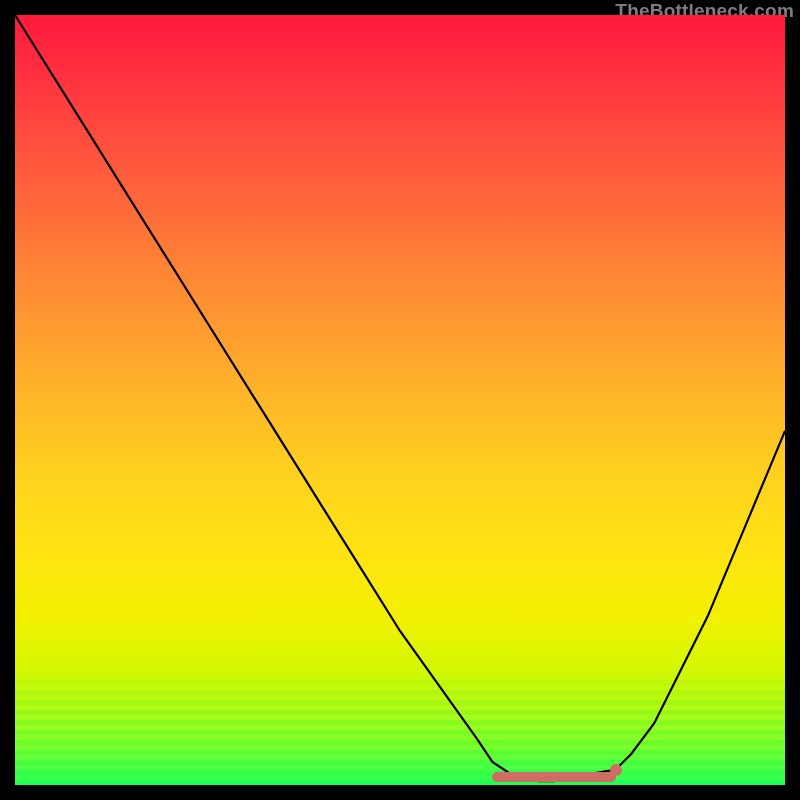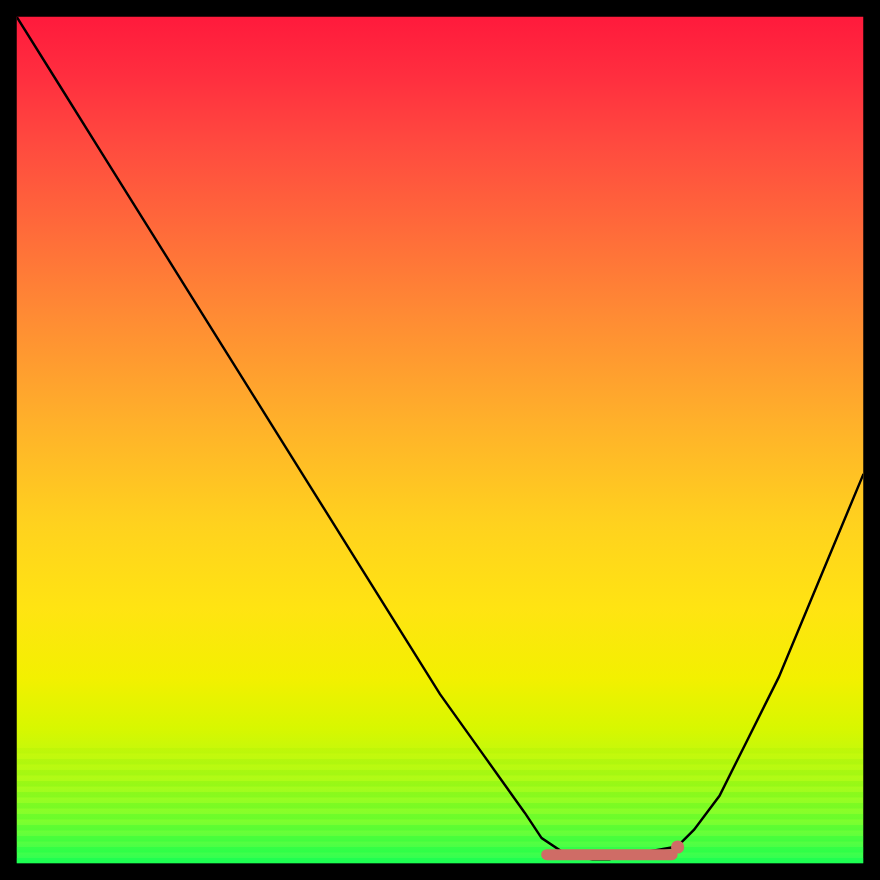--- a/index.html
+++ b/index.html
@@ -79,20 +79,21 @@
     height: 10px;
     background: #cf6c66;
     border-radius: 5px;
   }
 </style>
 </head>
 <body>
 
 <div class="stage">
 
+  <div class="watermark">TheBottleneck.com</div>
 
   <div class="plot-area">
     <div class="gradient"></div>
 
     <div class="stripes">
       <div style="bottom:100px;background:rgba(0,200,0,0.04)"></div>
       <div style="bottom:90px;background:rgba(0,210,0,0.06)"></div>
       <div style="bottom:80px;background:rgba(0,220,0,0.08)"></div>
       <div style="bottom:70px;background:rgba(0,225,0,0.10)"></div>
       <div style="bottom:60px;background:rgba(0,230,20,0.12)"></div>

